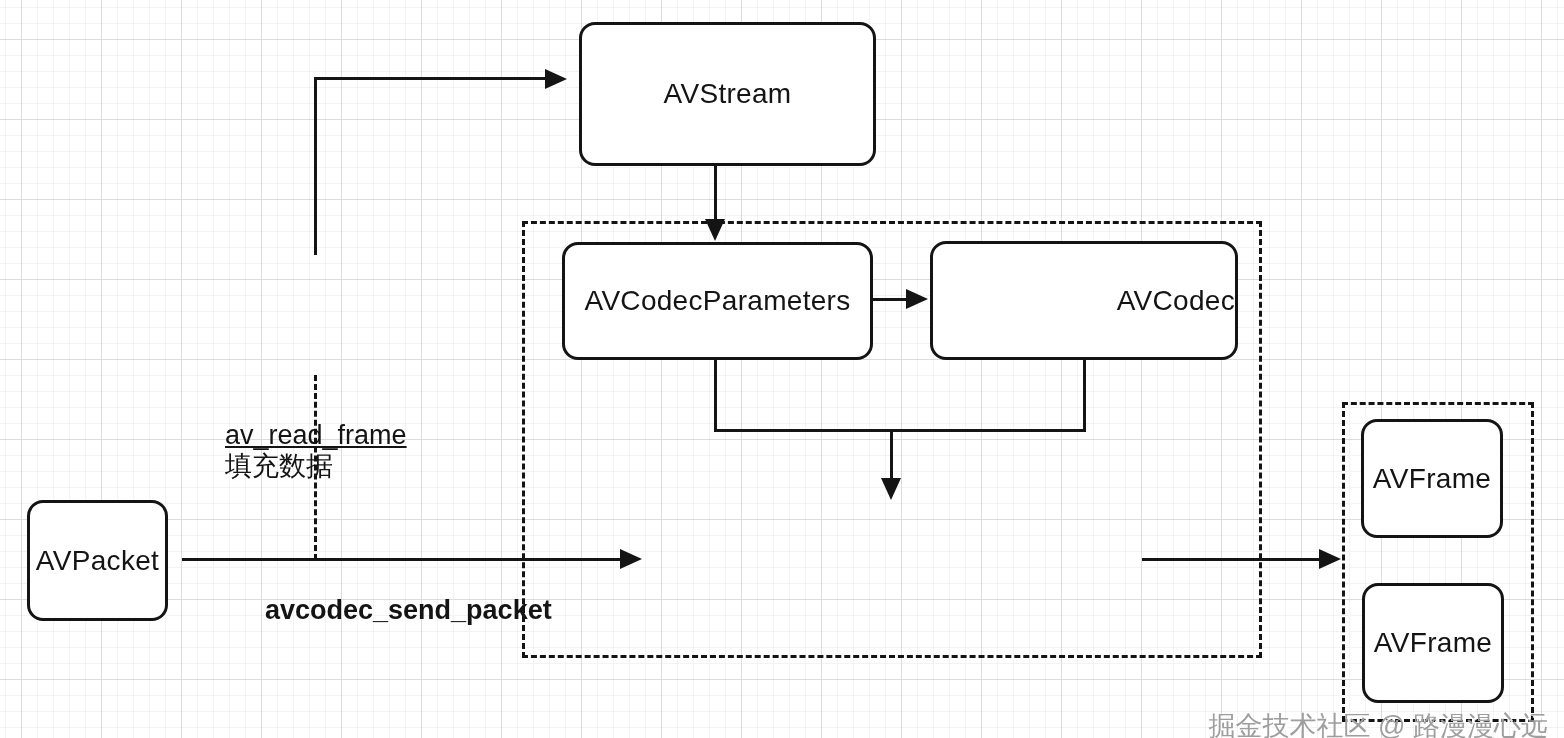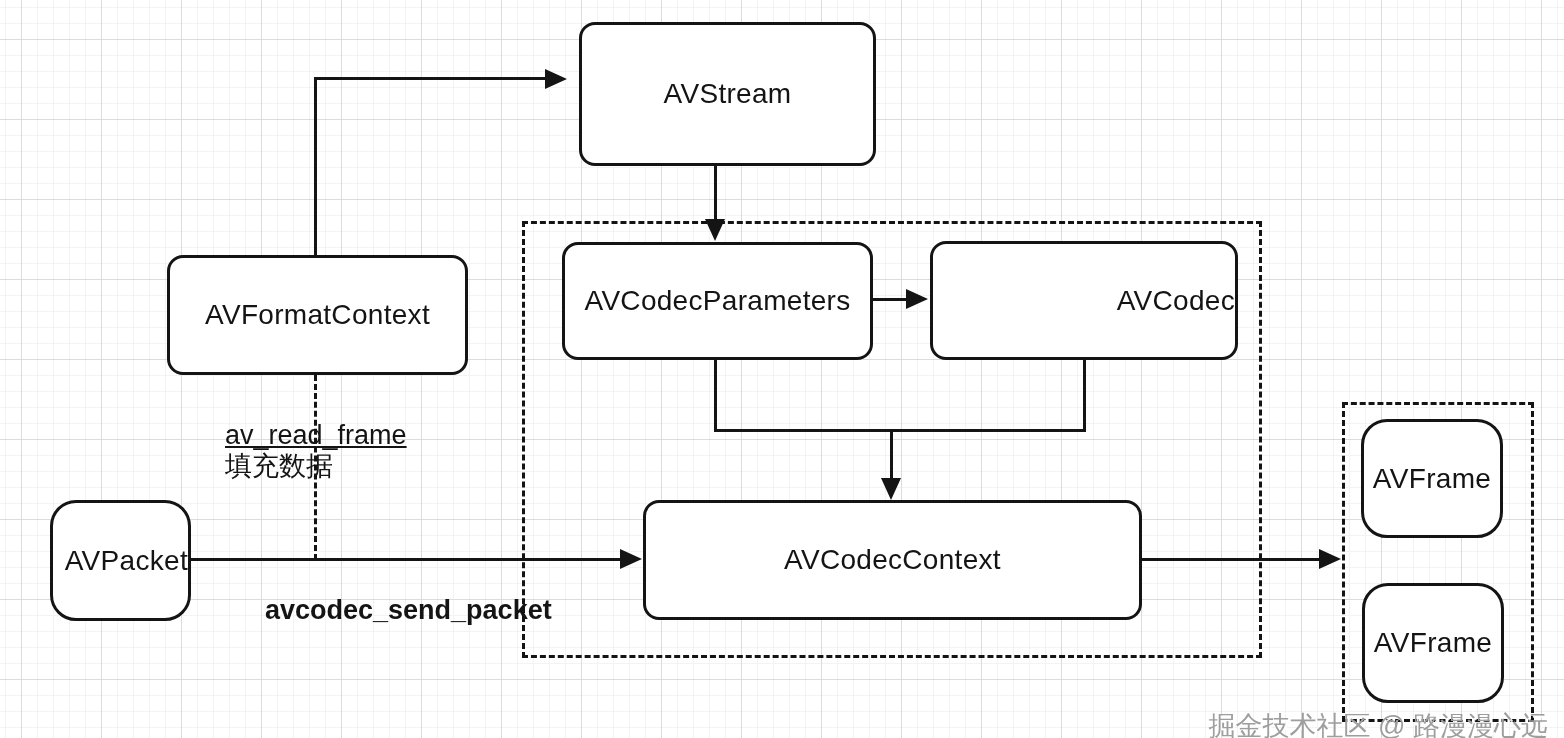--- a/index.html
+++ b/index.html
@@ -22,21 +22,21 @@
     position:absolute;
     box-sizing:border-box;
     background:#ffffff;
     border:3px solid #141414;
     border-radius:16px;
     display:flex;align-items:center;justify-content:center;
     font-size:28px;
     letter-spacing:0.3px;
     white-space:nowrap;
   }
-  .node.small{border-radius:26px;}
+  .node.small{border-radius:16px;}
   .dashbox{
     position:absolute;
     box-sizing:border-box;
     border:3px dashed #141414;
   }
   .seg-h{position:absolute;height:3px;background:#141414;}
   .seg-v{position:absolute;width:3px;background:#141414;}
   .dash-v{position:absolute;width:0;border-left:3px dashed #141414;}
   .ah-right{position:absolute;width:0;height:0;
     border-top:10px solid transparent;border-bottom:10px solid transparent;
@@ -88,37 +88,31 @@
 
   <div class="seg-h" style="left:1142px;top:558px;width:179px;"></div>
   <div class="ah-right" style="left:1319px;top:549px;"></div>
 
   <div class="dash-v" style="left:314px;top:375px;height:185px;"></div>
 
   <div class="node" style="left:567px;top:22px;width:297px;height:144px;margin-left:12px;">
     <span>AVStream</span>
   </div>
 
-  <div class="node" style="left:167px;top:255px;width:301px;height:120px;">
-    <span>AVFormatContext</span>
-  </div>
 
   <div class="node" style="left:562px;top:242px;width:311px;height:118px;">
     <span>AVCodecParameters</span>
   </div>
 
   <div class="node" style="left:930px;top:241px;width:308px;height:119px;justify-content:flex-end;">
     <span>AVCodec</span>
   </div>
 
-  <div class="node" style="left:643px;top:500px;width:499px;height:120px;">
-    <span>AVCodecContext</span>
-  </div>
 
-  <div class="node small" style="left:50px;top:500px;width:141px;height:121px;justify-content:flex-end;">
+  <div class="node small" style="left:27px;top:500px;width:141px;height:121px;">
     <span>AVPacket</span>
   </div>
 
   <div class="node small" style="left:1361px;top:419px;width:142px;height:119px;">
     <span>AVFrame</span>
   </div>
 
   <div class="node small" style="left:1362px;top:583px;width:142px;height:120px;">
     <span>AVFrame</span>
   </div>

